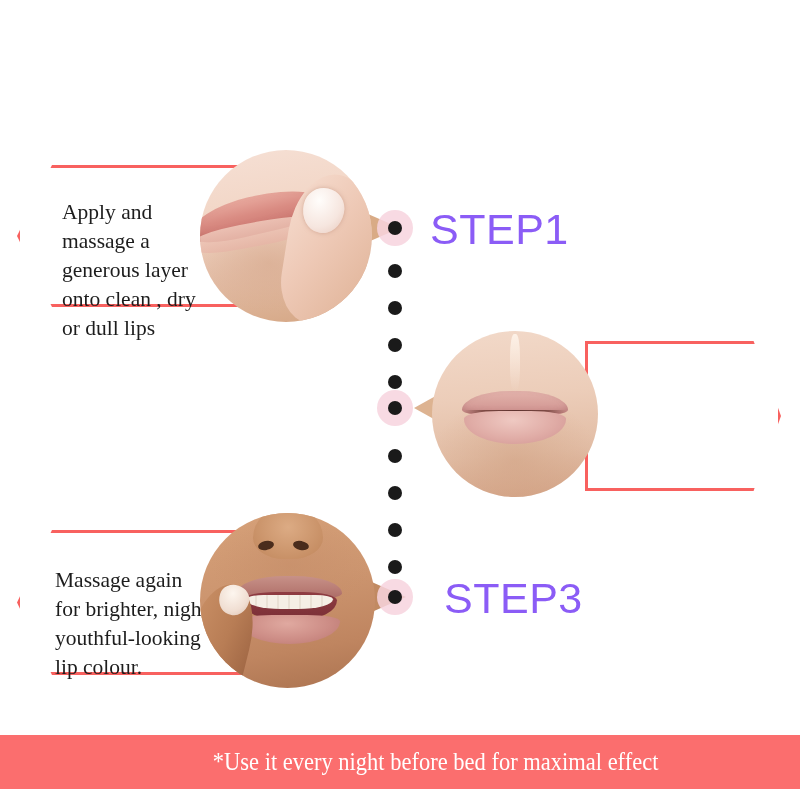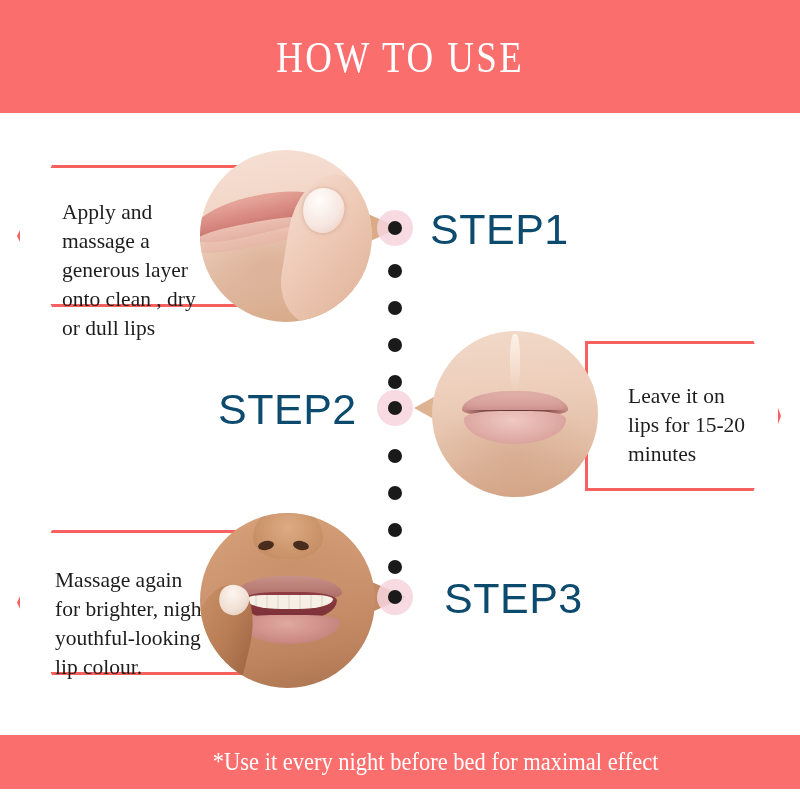--- a/index.html
+++ b/index.html
@@ -74,21 +74,21 @@
     width: 36px;
     height: 36px;
     border-radius: 50%;
     background: #f7d3de;
     opacity: 0.85;
   }
 
   
   .step-label {
     position: absolute;
-    color: #0c4a6e;
+    color: #8b5cf6;
     font-family: "Liberation Sans", sans-serif;
     font-size: 43px;
     font-weight: 400;
     letter-spacing: 0.5px;
     white-space: nowrap;
   }
 
   
   .callout {
     position: absolute;
@@ -306,23 +306,20 @@
     background: radial-gradient(ellipse at 40% 30%, #fdf6ef 0%, #f0ded2 60%, #dcc0af 100%);
     border-radius: 50% 50% 46% 46% / 44% 44% 56% 56%;
     transform: rotate(18deg);
   }
 </style>
 </head>
 <body>
 
 <div id="page">
 
-  <div id="header-band" class="band">
-    <div id="header-title">HOW TO USE</div>
-  </div>
 
   <div>
     <div class="timeline-dot" style="left:388px; top:264px;"></div>
     <div class="timeline-dot" style="left:388px; top:301px;"></div>
     <div class="timeline-dot" style="left:388px; top:338px;"></div>
     <div class="timeline-dot" style="left:388px; top:375px;"></div>
     <div class="timeline-dot" style="left:388px; top:449px;"></div>
     <div class="timeline-dot" style="left:388px; top:486px;"></div>
     <div class="timeline-dot" style="left:388px; top:523px;"></div>
     <div class="timeline-dot" style="left:388px; top:560px;"></div>
@@ -342,36 +339,32 @@
     <div class="lip-lower"></div>
     <div class="finger"></div>
     <div class="nail"></div>
   </div>
 
   <div class="timeline-halo" style="left:377px; top:210px;"></div>
   <div class="timeline-dot" style="left:388px; top:221px;"></div>
   <div class="step-label" style="left:430px; top:205px;">STEP1</div>
 
   <div class="callout callout-right" style="left:585px; top:341px; width:196px; height:150px;"></div>
-  <div class="callout-text" style="left:628px; top:382px; width:155px;">Leave it on
- lips for 15-20
-minutes</div>
 
   <div class="photo-tab" style="left:414px; top:388px; width:36px; height:40px; background:#ddb391; clip-path:polygon(100% 0%, 0% 50%, 100% 100%);"></div>
   <div class="photo-bubble" id="photo2" style="left:432px; top:331px; width:166px; height:166px;">
     <div class="skin-base"></div>
     <div class="philtrum"></div>
     <div class="lip-upper"></div>
     <div class="lip-line"></div>
     <div class="lip-lower"></div>
   </div>
 
   <div class="timeline-halo" style="left:377px; top:390px;"></div>
   <div class="timeline-dot" style="left:388px; top:401px;"></div>
-  <div class="step-label" style="left:218px; top:385px;">STEP2</div>
 
   <div class="callout callout-left" style="left:17px; top:530px; width:250px; height:145px;"></div>
   <div class="callout-text" style="left:55px; top:566px; width:200px;">Massage again
 for brighter, night
 youthful-looking
 lip colour.</div>
 
   <div class="photo-tab right" style="left:358px; top:576px; background:#c18a62;"></div>
   <div class="photo-bubble" id="photo3" style="left:200px; top:513px; width:175px; height:175px;">
     <div class="skin-base"></div>

